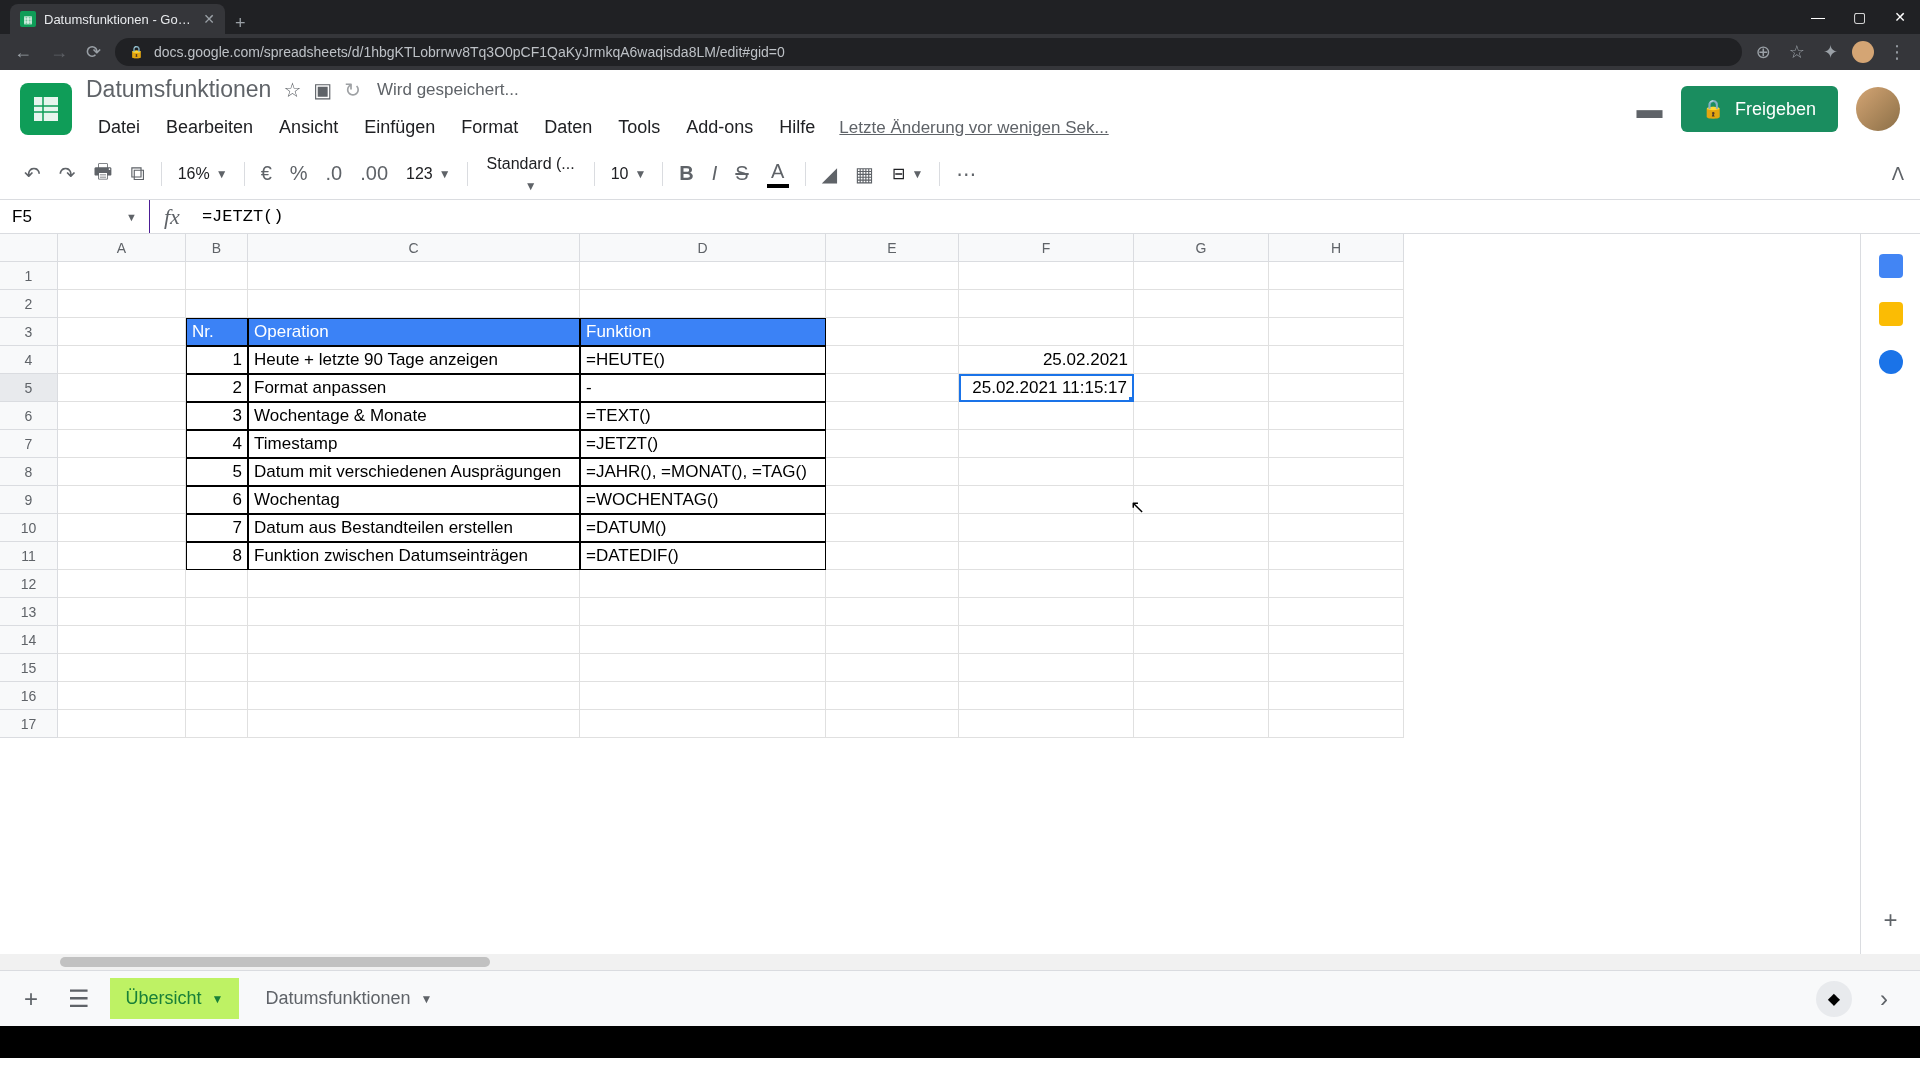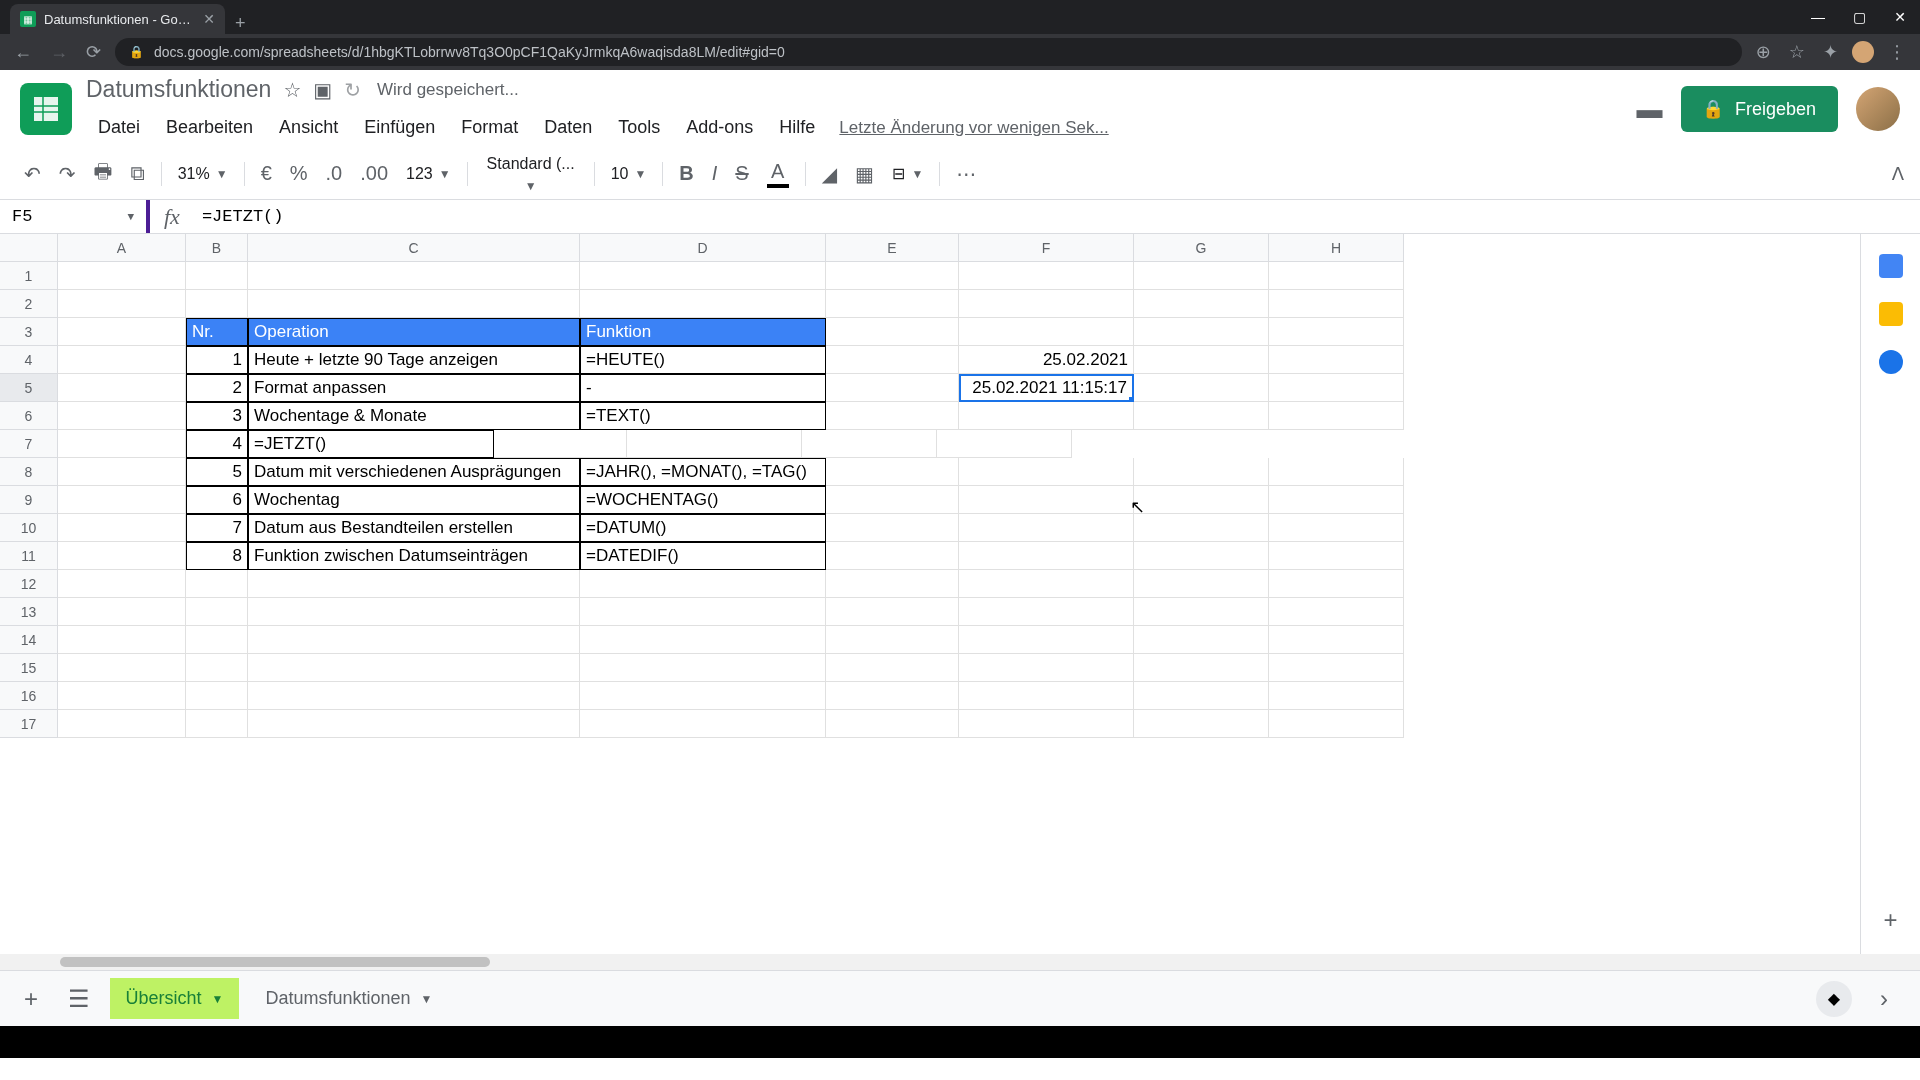--- a/index.html
+++ b/index.html
@@ -45,21 +45,21 @@
 .toolbar { display: flex; align-items: center; padding: 10px 16px; border-bottom: 1px solid #dadce0; gap: 2px; height: 52px; }
 .tool-btn { color: #5f6368; padding: 6px 8px; font-size: 20px; display: flex; align-items: center; justify-content: center; }
 .tool-sep { width: 1px; height: 24px; background: #dadce0; margin: 0 6px; }
 .tool-dropdown { display: flex; align-items: center; gap: 6px; padding: 4px 8px; color: #202124; font-size: 16px; }
 .tool-dropdown .chev { color: #5f6368; font-size: 12px; }
 .text-color-ind { width: 22px; height: 4px; background: #000; }
 .collapse-toolbar { margin-left: auto; color: #5f6368; font-size: 18px; }
 
 
 .formula-bar { display: flex; align-items: center; height: 34px; border-bottom: 1px solid #dadce0; font-size: 17px; }
-.cell-ref { width: 150px; padding: 0 12px; border-right: 4px solid #4c1d95; display: flex; align-items: center; height: 100%; gap: 8px; font-family: Liberation Mono, monospace; }
+.cell-ref { width: 150px; padding: 0 12px; border-right: 1px solid #4c1d95; display: flex; align-items: center; height: 100%; gap: 8px; }
 .cell-ref .chev { color: #5f6368; font-size: 11px; }
 .fx-icon { padding: 0 14px; color: #5f6368; font-style: italic; font-size: 22px; font-family: 'Times New Roman', serif; }
 .formula-input { flex: 1; padding: 0 8px; font-family: 'Courier New', monospace; }
 
 
 .sheet-wrapper { display: flex; position: relative; height: calc(1080px - 34px - 36px - 78px - 38px - 52px - 34px - 56px - 32px); }
 .sheet-main { flex: 1; overflow: hidden; position: relative; }
 
 
 .col-headers { display: flex; height: 28px; }
@@ -175,21 +175,21 @@
   </div>
 </div>
 
 <div class="toolbar">
   <span class="tool-btn">↶</span>
   <span class="tool-btn">↷</span>
   <span class="tool-btn">🖶</span>
   <span class="tool-btn">⧉</span>
   <span class="tool-sep"></span>
   <div class="tool-dropdown">
-    <span>31%</span>
+    <span>16%</span>
       <span class="chev">▼</span>
   </div>
   <span class="tool-sep"></span>
   <span class="tool-btn">€</span>
   <span class="tool-btn">%</span>
   <span class="tool-btn">.0</span>
   <span class="tool-btn">.00</span>
   <div class="tool-dropdown">
     <span>123</span>
       <span class="chev">▼</span>
@@ -313,20 +313,21 @@
           <div class="cell col-D tcell">=TEXT()</div>
           <div class="cell col-E"></div>
           <div class="cell col-F"></div>
           <div class="cell col-G"></div>
           <div class="cell col-H"></div>
         </div>
         <div class="sheet-row">
           <div class="row-header">7</div>
           <div class="cell col-A"></div>
           <div class="cell col-B tcell right">4</div>
+          <div class="cell col-C tcell">Timestamp</div>
           <div class="cell col-D tcell">=JETZT()</div>
           <div class="cell col-E"></div>
           <div class="cell col-F"></div>
           <div class="cell col-G"></div>
           <div class="cell col-H"></div>
         </div>
         <div class="sheet-row">
           <div class="row-header">8</div>
           <div class="cell col-A"></div>
           <div class="cell col-B tcell right">5</div>

